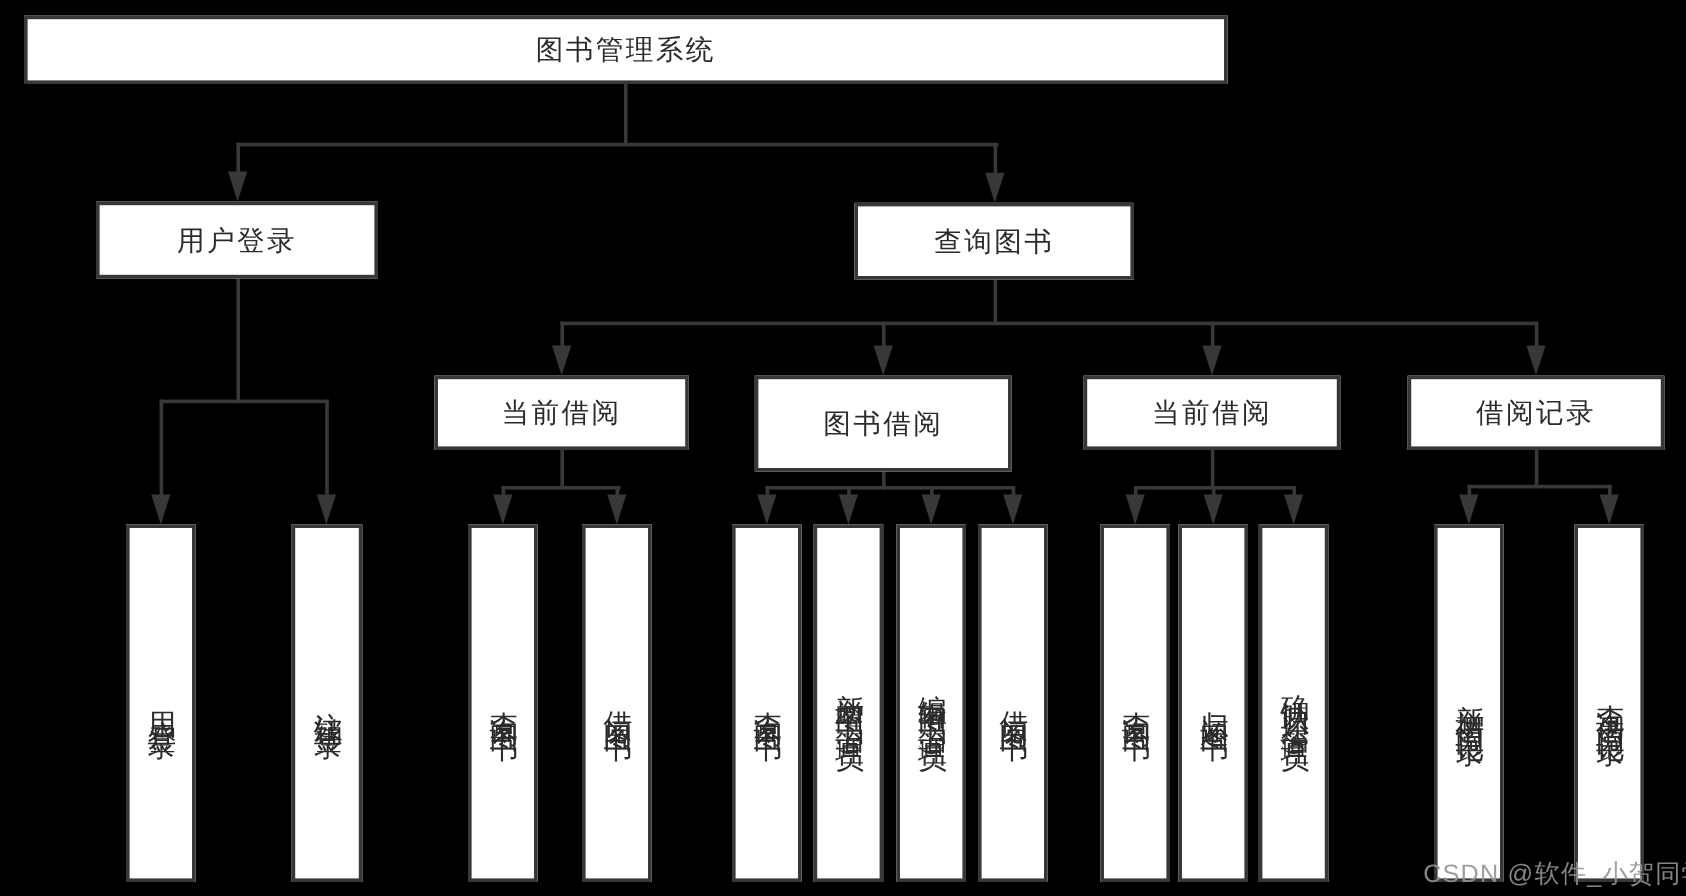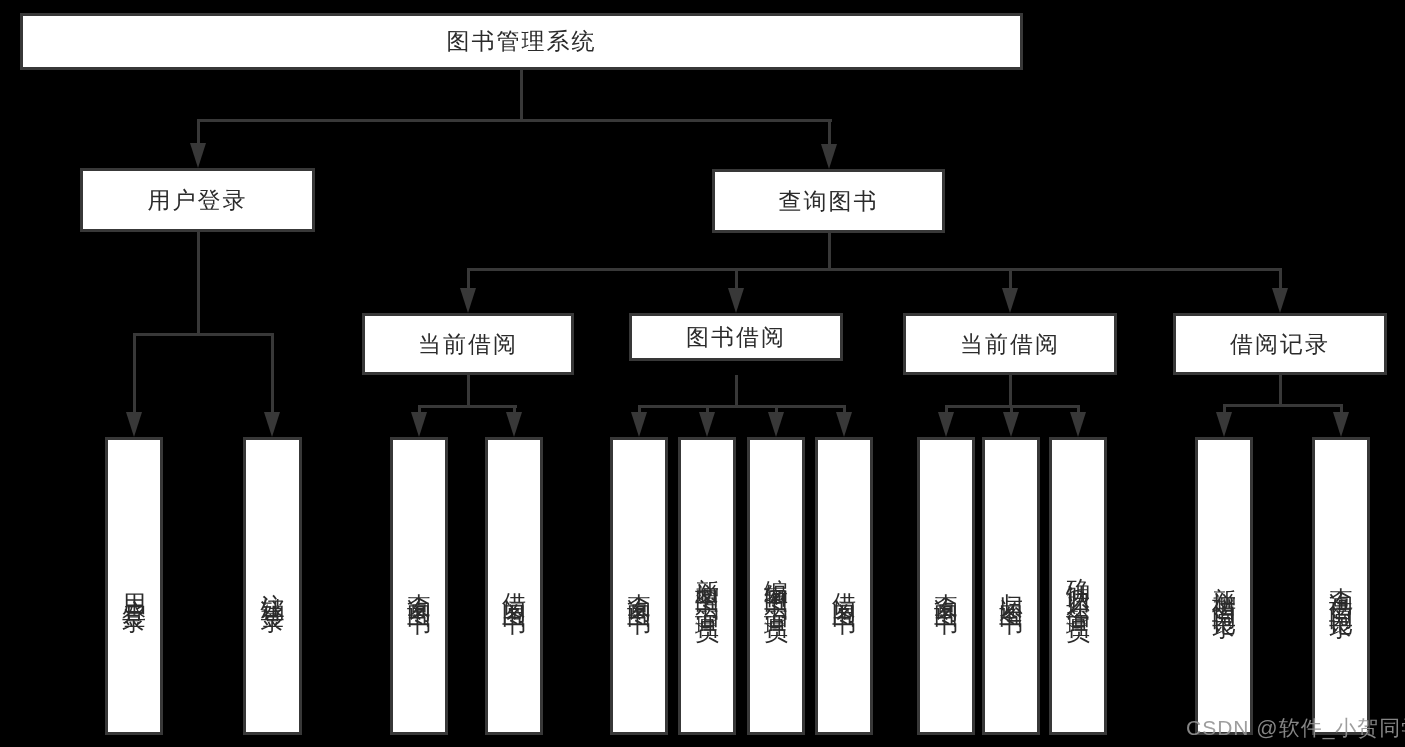--- a/index.html
+++ b/index.html
@@ -46,21 +46,21 @@
   </div>
 
   <div class="box" style="left:712px; top:169px; width:233px; height:64px;">
     <span>查询图书</span>
   </div>
 
   <div class="box" style="left:362px; top:313px; width:212px; height:62px;">
     <span>当前借阅</span>
   </div>
 
-  <div class="box" style="left:629px; top:313px; width:214px; height:48px;">
+  <div class="box" style="left:629px; top:313px; width:214px; height:80px;">
     <span>图书借阅</span>
   </div>
 
   <div class="box" style="left:1173px; top:313px; width:214px; height:62px;">
     <span>借阅记录</span>
   </div>
 
   <div class="box" style="left:903px; top:313px; width:214px; height:62px;">
     <span>当前借阅</span>
   </div>

